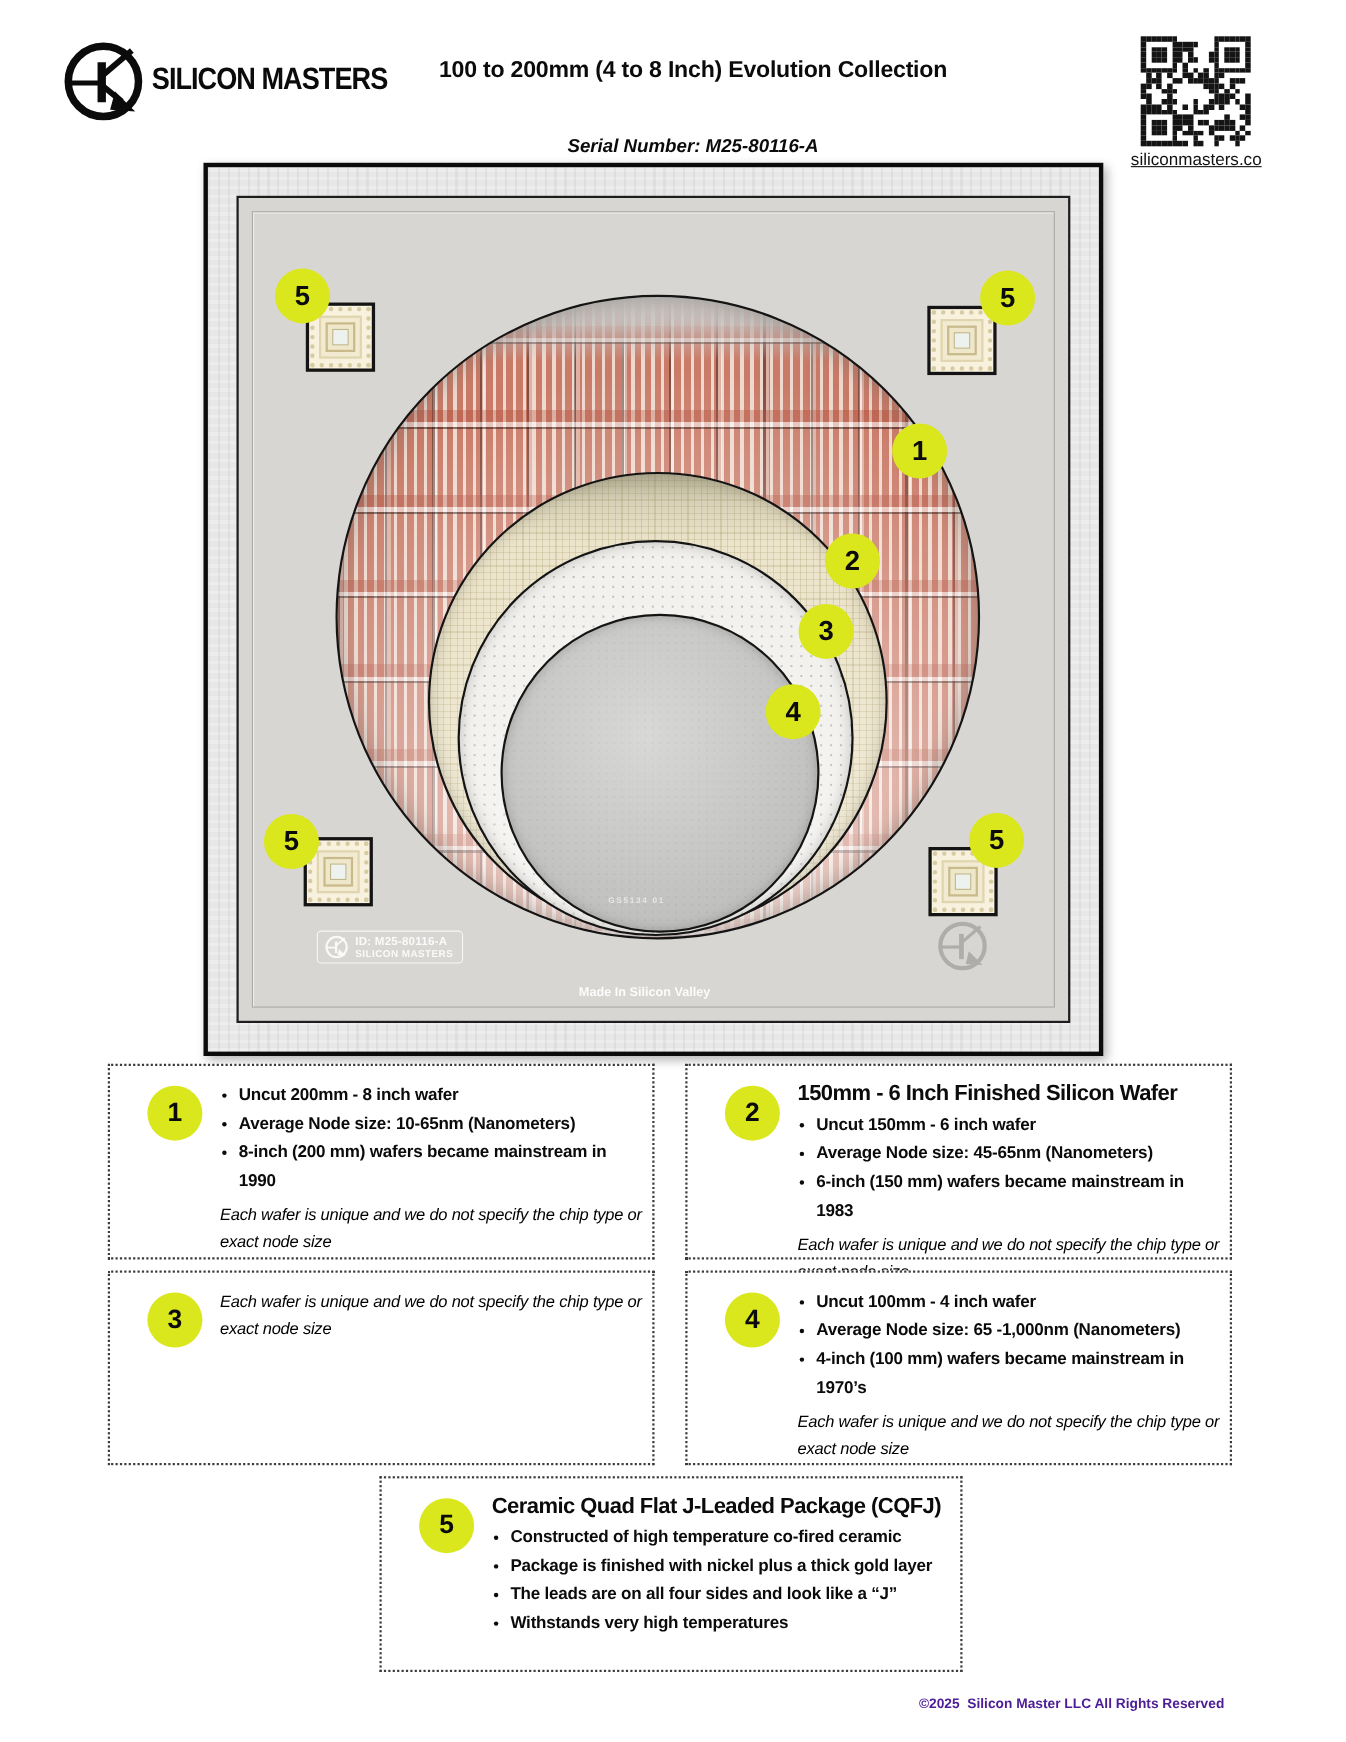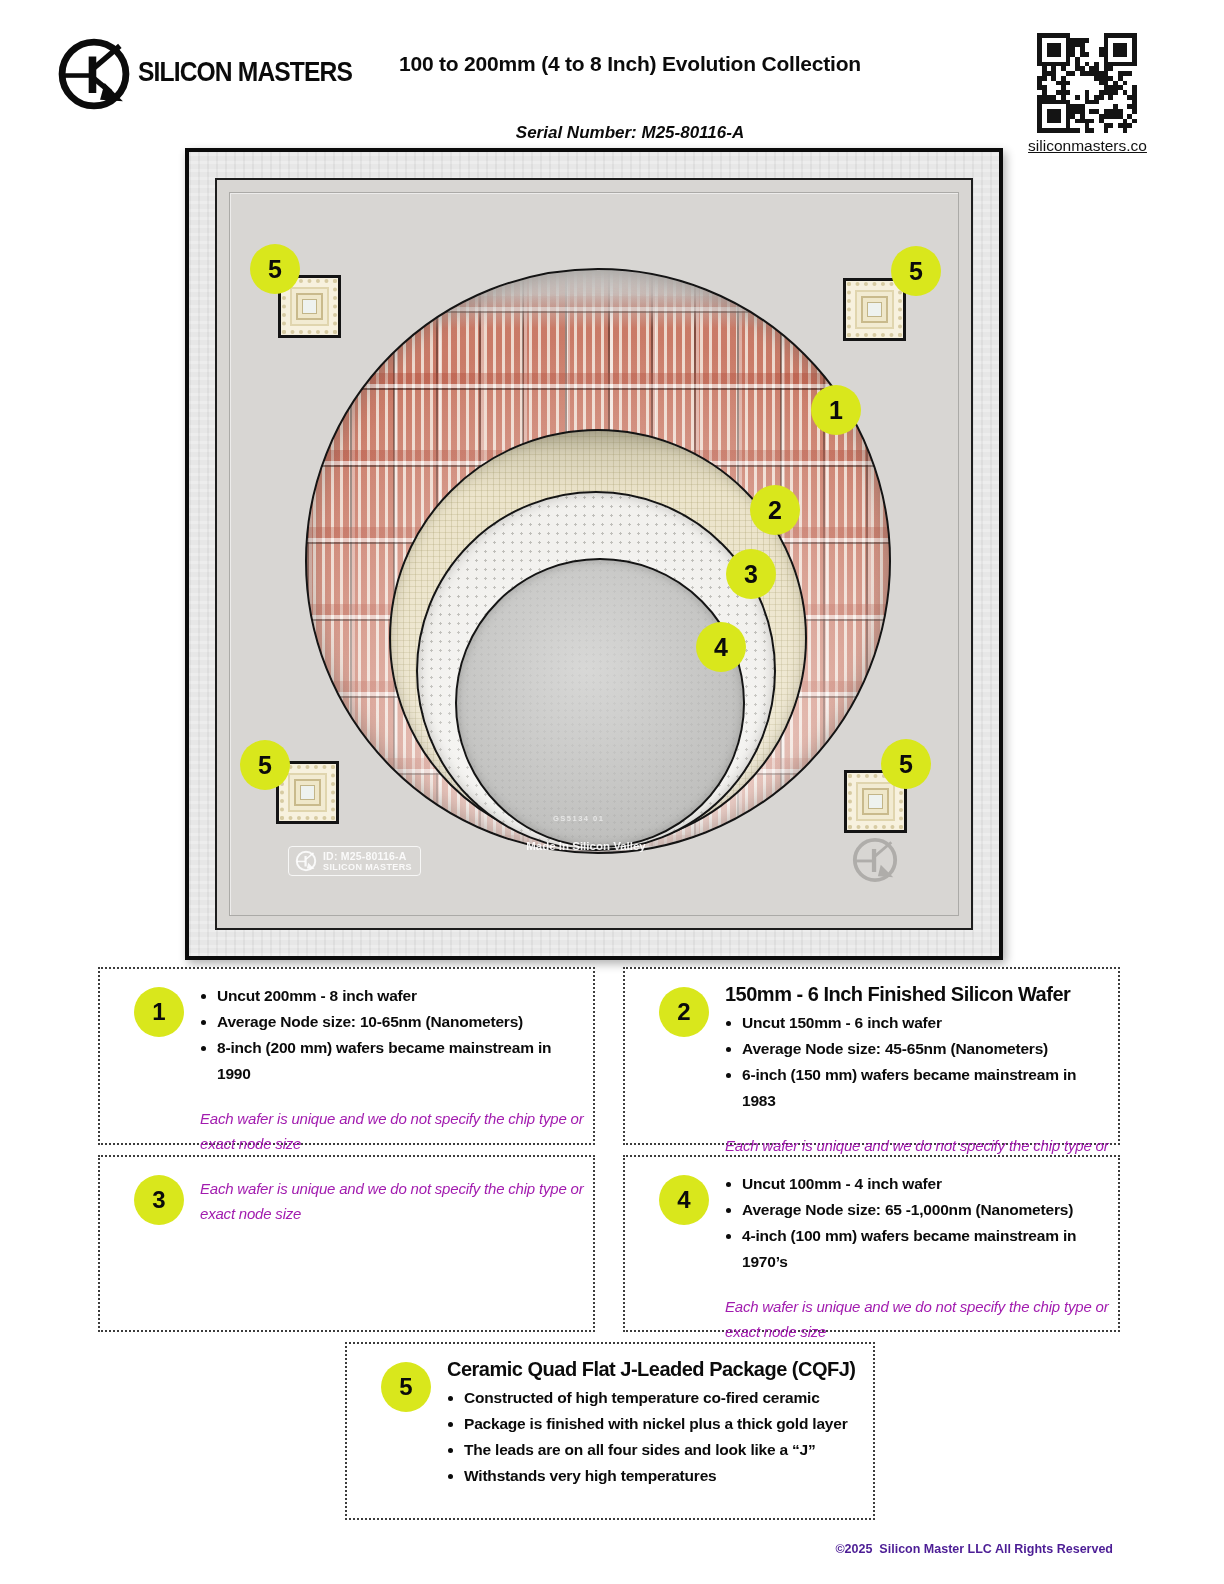--- a/index.html
+++ b/index.html
@@ -76,39 +76,39 @@
          color:#0b0b0b;z-index:5;}
   .b1{left:594px;top:205px;} .b2{left:533px;top:305px;} .b3{left:509px;top:369px;} .b4{left:479px;top:442px;}
   .b5tl{left:33px;top:64px;} .b5tr{left:674px;top:66px;} .b5bl{left:23px;top:560px;} .b5br{left:664px;top:559px;}
 
   .plaque{position:absolute;left:71px;top:666px;display:flex;align-items:center;gap:6px;
           padding:3px 8px 3px 6px;border:1px solid rgba(255,255,255,.8);border-radius:4px;
           color:rgba(255,255,255,.88);}
   .plaque svg{width:22px;height:22px;}
   .plaque .l1{font-size:10.5px;font-weight:700;letter-spacing:.2px;}
   .plaque .l2{font-size:9px;font-weight:700;letter-spacing:.4px;}
-  .made-in{position:absolute;left:269px;top:660px;width:200px;text-align:center;font-size:11.5px;
+  .made-in{position:absolute;left:269px;top:716px;width:200px;text-align:center;font-size:11.5px;
            font-weight:800;color:rgba(255,255,255,.92);}
   .watermark{position:absolute;left:634px;top:656px;width:48px;height:48px;opacity:.55;}
 
   
   .ibox{position:absolute;box-sizing:border-box;border:2px dotted #3c3c3c;background:#fff;}
   .box1{left:98px;top:967px;width:497px;height:178px;}
   .box2{left:623px;top:967px;width:497px;height:178px;}
   .box3{left:98px;top:1155px;width:497px;height:177px;}
   .box4{left:623px;top:1155px;width:497px;height:177px;}
   .box5{left:345px;top:1342px;width:530px;height:178px;}
   .ibadge{position:absolute;left:34px;top:18px;width:50px;height:50px;border-radius:50%;
           background:#d9e71c;display:flex;align-items:center;justify-content:center;
           font-size:24px;font-weight:800;}
   .ibody{margin:14px 8px 0 100px;}
   .ibody h3{margin:0 0 4px 0;font-size:20px;font-weight:800;letter-spacing:-.5px;white-space:nowrap;}
   .ibody ul{margin:0;padding:0 0 0 17px;list-style:disc outside;}
   .ibody li{font-size:15.5px;font-weight:600;line-height:26px;letter-spacing:-.2px;}
-  .ibody .note{margin-top:19px;font-size:15px;font-style:italic;color:#a21caf;line-height:25px;
+  .ibody .note{margin-top:5px;font-size:15px;font-style:italic;color:#000000;line-height:25px;
                letter-spacing:-.2px;}
 
   .footer{position:absolute;right:111px;top:1542px;font-size:12.5px;font-weight:700;
           white-space:pre;color:#4c1d95;text-align:center;}
 </style>
 </head>
 <body>
 
 <div class="canvas">
 

